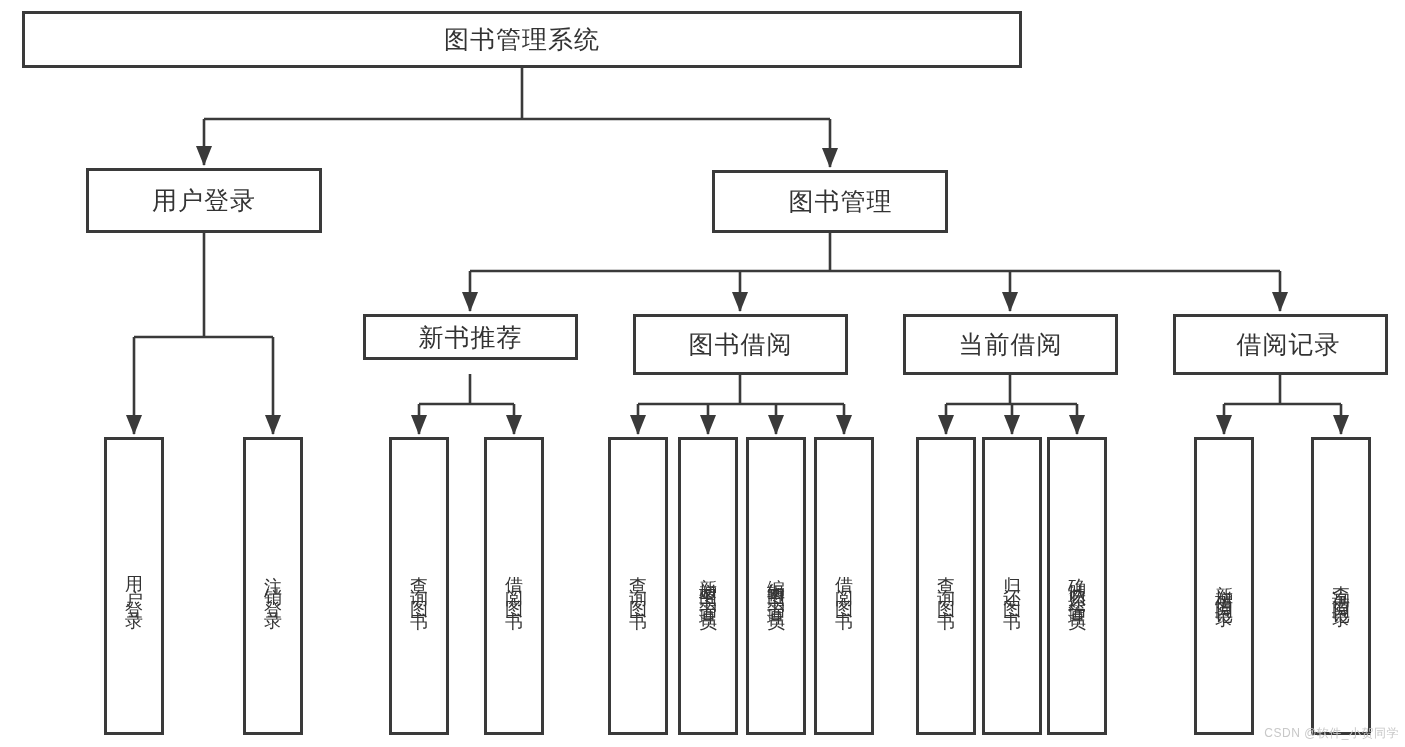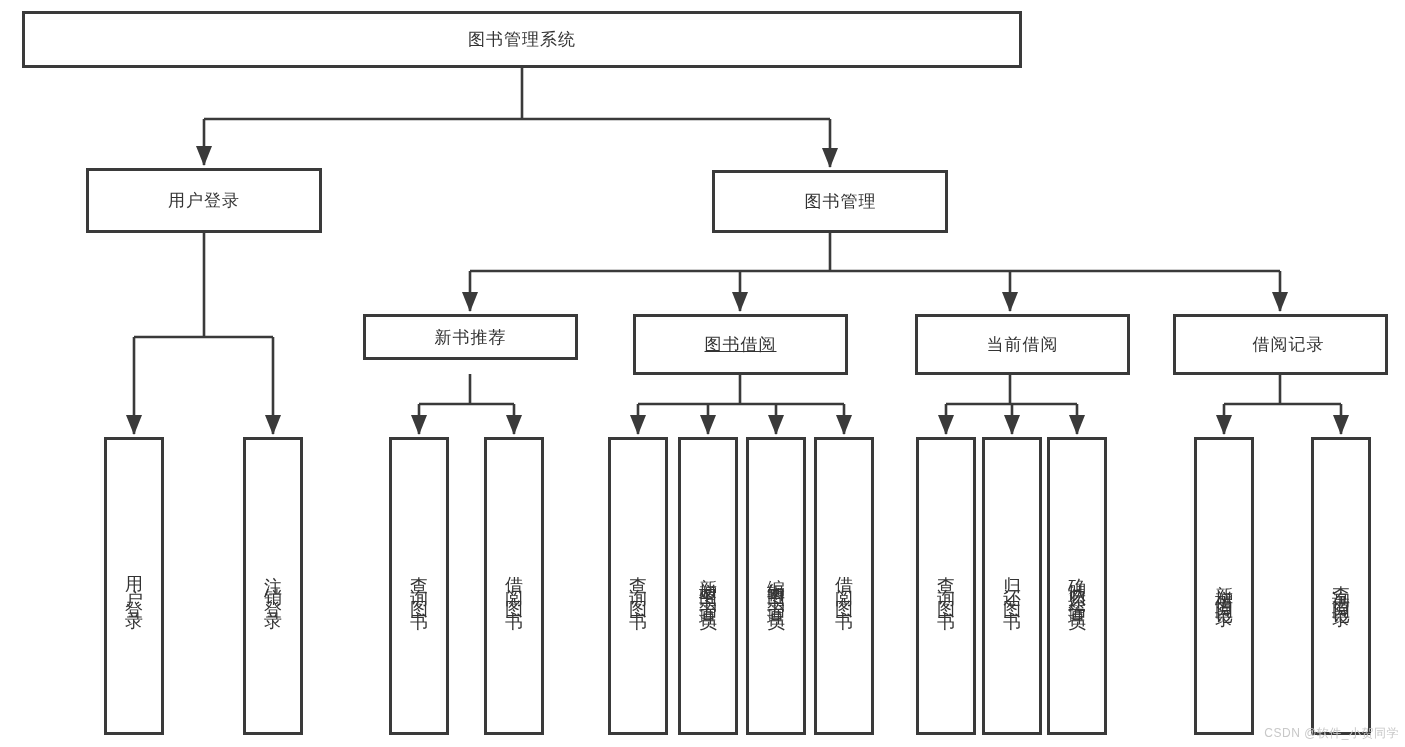--- a/index.html
+++ b/index.html
@@ -20,21 +20,21 @@
     position: absolute;
     box-sizing: border-box;
     background: #ffffff;
     border: 3px solid #3a3a3a;
     color: #333333;
     display: flex;
     align-items: center;
     justify-content: center;
     text-align: center;
   }
-  .hnode { font-size: 17px; letter-spacing: 1px; }
+  .hnode { font-size: 25px; letter-spacing: 1px; }
   .vnode {
     font-size: 18px;
     writing-mode: vertical-rl;
     text-orientation: mixed;
     letter-spacing: 12px;
     line-height: 1;
   }
   .vnode.long { letter-spacing: 5px; }
   .watermark {
     position: absolute;
@@ -101,22 +101,22 @@
       <path d="M1341,404 V434" marker-end="url(#arrow)"></path>
     </g>
   </svg>
 
   <div class="node hnode" style="left:22px; top:11px; width:1000px; height:57px;">图书管理系统</div>
 
   <div class="node hnode" style="left:86px; top:168px; width:236px; height:65px;">用户登录</div>
   <div class="node hnode" style="left:712px; top:170px; width:236px; height:63px;padding-left:21px;">图书管理</div>
 
   <div class="node hnode" style="left:363px; top:314px; width:215px; height:46px;">新书推荐</div>
-  <div class="node hnode" style="left:633px; top:314px; width:215px; height:61px;text-decoration:underline;">图书借阅</div>
-  <div class="node hnode" style="left:903px; top:314px; width:215px; height:61px;margin-left:12px;">当前借阅</div>
+  <div class="node hnode" style="left:633px; top:314px; width:215px; height:61px;">图书借阅</div>
+  <div class="node hnode" style="left:903px; top:314px; width:215px; height:61px;">当前借阅</div>
   <div class="node hnode" style="left:1173px; top:314px; width:215px; height:61px;padding-left:16px;">借阅记录</div>
 
   <div class="node vnode" style="left:104px; top:437px; width:60px; height:298px;">用户登录</div>
   <div class="node vnode" style="left:243px; top:437px; width:60px; height:298px;">注销登录</div>
 
   <div class="node vnode" style="left:389px; top:437px; width:60px; height:298px;">查询图书</div>
   <div class="node vnode" style="left:484px; top:437px; width:60px; height:298px;">借阅图书</div>
 
   <div class="node vnode" style="left:608px; top:437px; width:60px; height:298px;">查询图书</div>
   <div class="node vnode long" style="left:678px; top:437px; width:60px; height:298px;">新增图书（管理员）</div>

